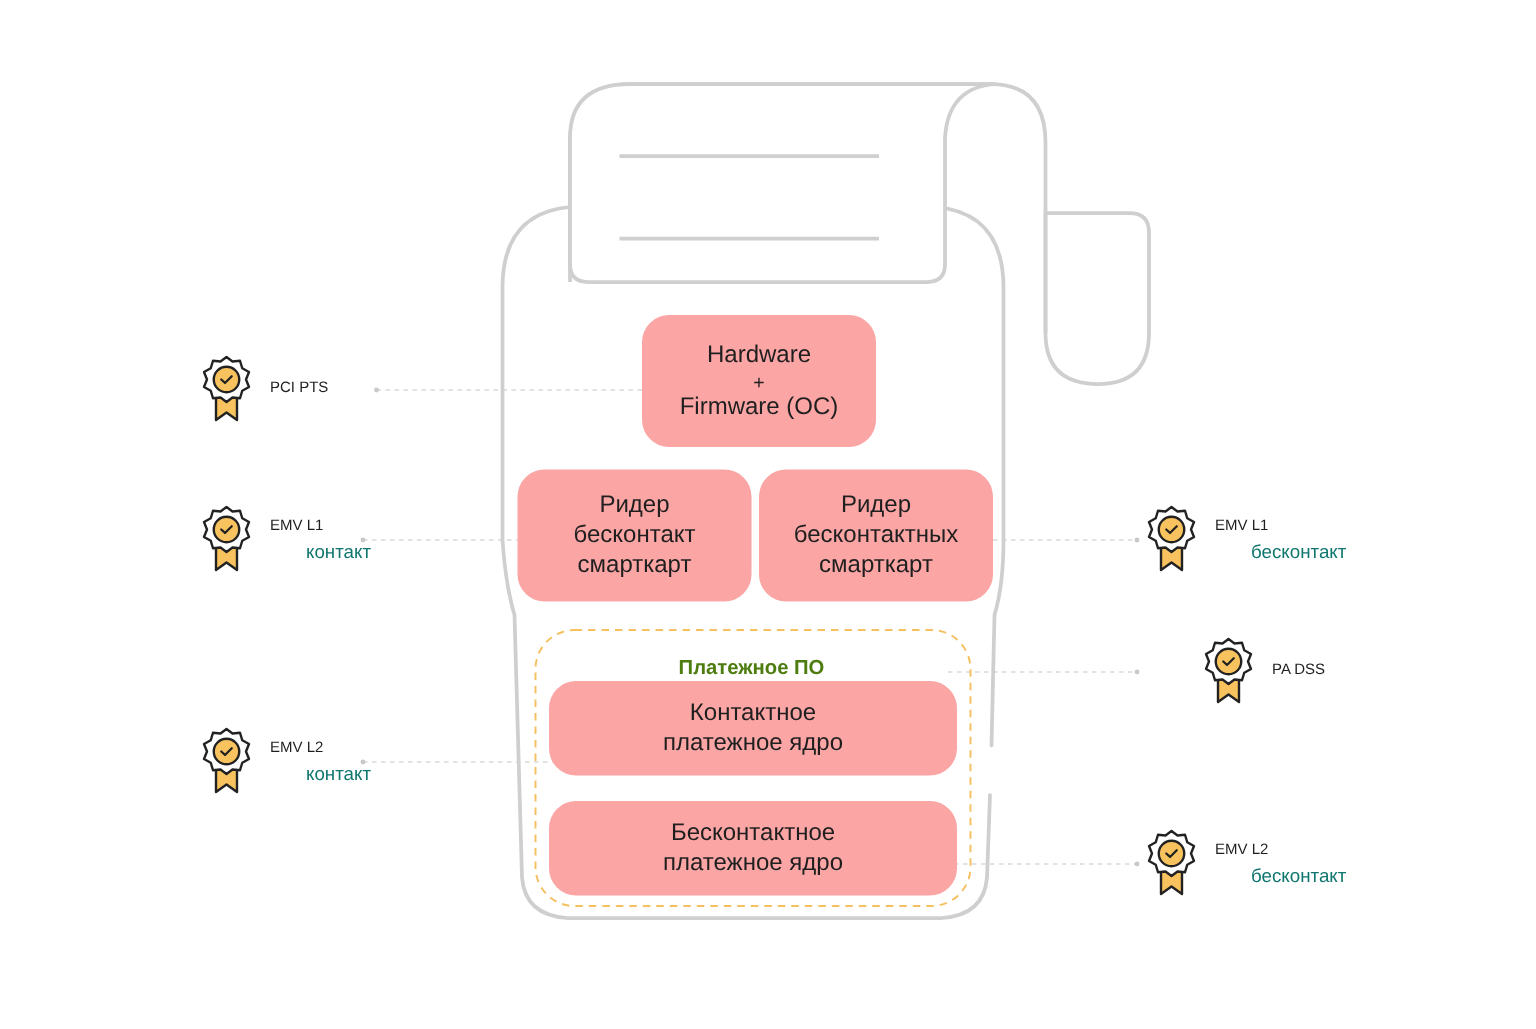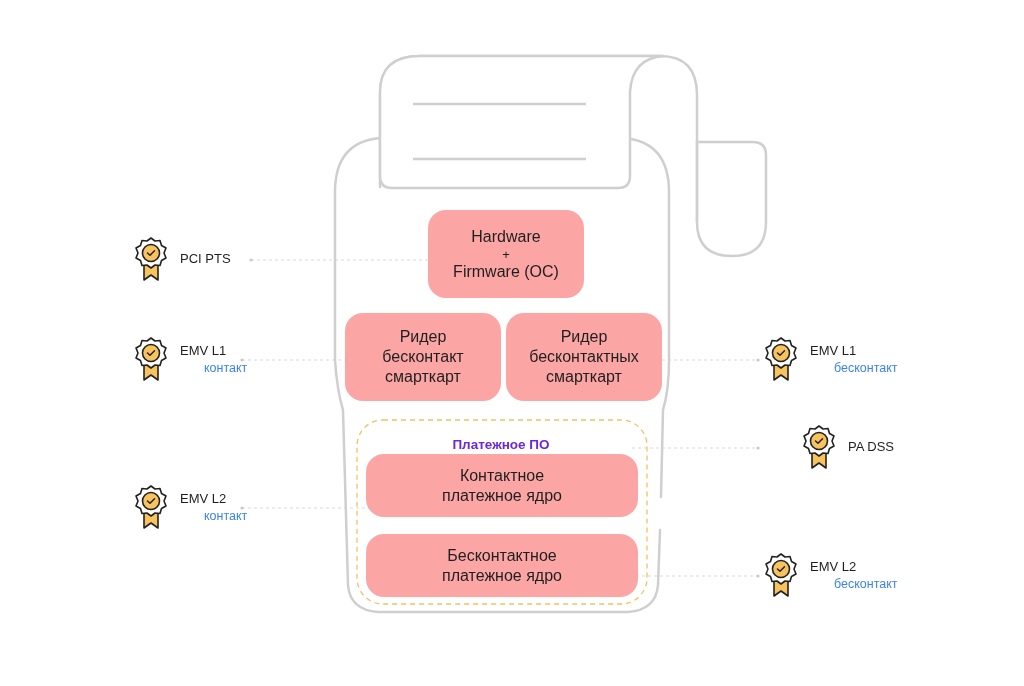--- a/index.html
+++ b/index.html
@@ -4,26 +4,26 @@
 <style>
   html, body { margin: 0; padding: 0; background: #ffffff; }
   body { width: 1024px; height: 686px; position: relative; overflow: hidden;
          font-family: "Liberation Sans", "DejaVu Sans", sans-serif; color: #1f1f1f; }
   #device { position: absolute; left: 0; top: 0; width: 1024px; height: 686px; }
   .block { position: absolute; background: #fca5a5; border-radius: 18px;
            display: flex; flex-direction: column; align-items: center; justify-content: center;
            text-align: center; font-size: 16px; line-height: 20px; color: #1f1f1f; }
   .block span { display: block; }
   .sw-title { position: absolute; left: 365px; width: 272px; top: 437px; text-align: center;
-              font-weight: bold; font-size: 13.5px; color: #6d28d9; }
+              font-weight: bold; font-size: 13.5px; color: #4d7c0f; }
   .cert { position: absolute; display: flex; align-items: flex-start; }
   .cert .badge { width: 34px; height: 46px; flex: 0 0 34px; }
   .cert .labels { margin-left: 12px; display: flex; flex-direction: column; }
-  .cert .name { font-size: 13px; line-height: 18px; color: #1f1f1f; }
-  .cert .sub { font-size: 12.5px; line-height: 16px; color: #3b82f6; padding-left: 24px; }
+  .cert .name { font-size: 10px; line-height: 18px; color: #1f1f1f; }
+  .cert .sub { font-size: 12.5px; line-height: 16px; color: #0f766e; padding-left: 24px; }
   .cert.single .labels { padding-top: 14px; }
   .cert.double .labels { padding-top: 6px; }
 </style>
 </head>
 <body>
 
 <svg id="device" viewBox="0 0 1024 686" xmlns="http://www.w3.org/2000/svg">
 
   <g stroke="#d9d9d9" stroke-width="1" stroke-dasharray="3 3" fill="none">
     <line x1="251" y1="260" x2="430" y2="260"></line>

